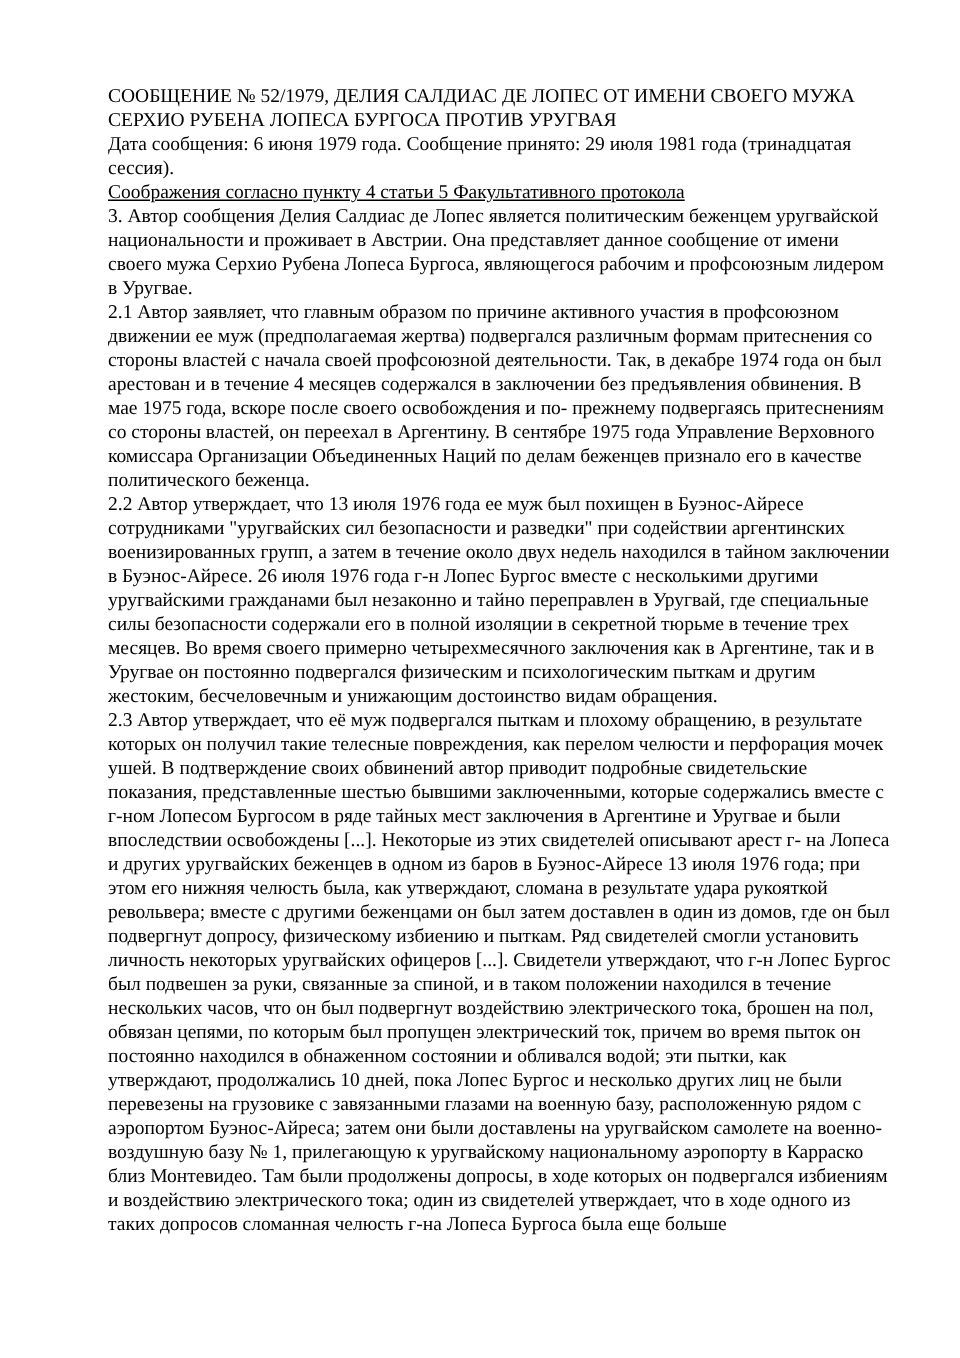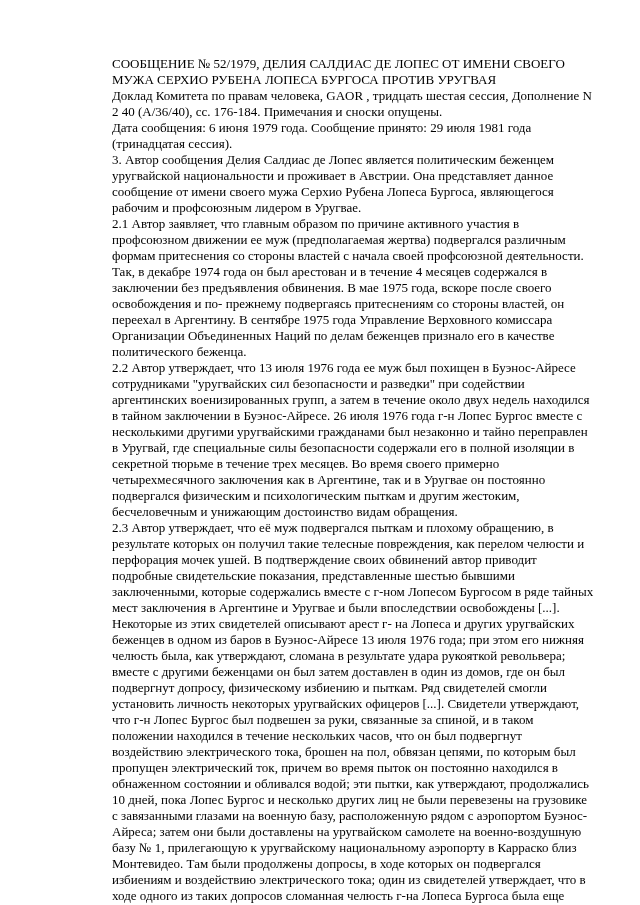--- a/index.html
+++ b/index.html
@@ -11,21 +11,21 @@
     height: 905px;
     background: #ffffff;
     overflow: hidden;
     font-family: "Liberation Serif", "DejaVu Serif", serif;
     color: #000000;
   }
   .page {
     box-sizing: border-box;
     width: 640px;
     height: 905px;
-    padding: 56px 46px 10px 112px;
+    padding: 56px 46px 10px 72px;
     background: #ffffff;
   }
   .body-text, .title {
     margin: 0;
     font-size: 13px;
     line-height: 16px;
     text-align: left;
     word-spacing: normal;
   }
   .title {
@@ -33,19 +33,19 @@
   }
   .heading-underline {
     text-decoration: underline;
   }
 </style>
 </head>
 <body>
 
 <div class="page">
   <p class="title">СООБЩЕНИЕ № 52/1979, ДЕЛИЯ САЛДИАС ДЕ ЛОПЕС ОТ ИМЕНИ СВОЕГО МУЖА СЕРХИО РУБЕНА ЛОПЕСА БУРГОСА ПРОТИВ УРУГВАЯ</p>
-  <p class="body-text">Доклад Комитета по правам человека, GAOR , тридцать шестая сессия, Дополнение N 2 40 (А/36/40), сс. 176-184. Примечания и сноски опущены.</p>
   <p class="body-text">Дата сообщения: 6 июня 1979 года. Сообщение принято: 29 июля 1981 года (тринадцатая сессия).</p>
+  <p class="body-text heading-underline">Соображения согласно пункту 4 статьи 5 Факультативного протокола</p>
   <p class="body-text">3. Автор сообщения Делия Салдиас де Лопес является политическим беженцем уругвайской национальности и проживает в Австрии. Она представляет данное сообщение от имени своего мужа Серхио Рубена Лопеса Бургоса, являющегося рабочим и профсоюзным лидером в Уругвае.</p>
   <p class="body-text">2.1 Автор заявляет, что главным образом по причине активного участия в профсоюзном движении ее муж (предполагаемая жертва) подвергался различным формам притеснения со стороны властей с начала своей профсоюзной деятельности. Так, в декабре 1974 года он был арестован и в течение 4 месяцев содержался в заключении без предъявления обвинения. В мае 1975 года, вскоре после своего освобождения и по- прежнему подвергаясь притеснениям со стороны властей, он переехал в Аргентину. В сентябре 1975 года Управление Верховного комиссара Организации Объединенных Наций по делам беженцев признало его в качестве политического беженца.</p>
   <p class="body-text">2.2 Автор утверждает, что 13 июля 1976 года ее муж был похищен в Буэнос-Айресе сотрудниками "уругвайских сил безопасности и разведки" при содействии аргентинских военизированных групп, а затем в течение около двух недель находился в тайном заключении в Буэнос-Айресе. 26 июля 1976 года г-н Лопес Бургос вместе с несколькими другими уругвайскими гражданами был незаконно и тайно переправлен в Уругвай, где специальные силы безопасности содержали его в полной изоляции в секретной тюрьме в течение трех месяцев. Во время своего примерно четырехмесячного заключения как в Аргентине, так и в Уругвае он постоянно подвергался физическим и психологическим пыткам и другим жестоким, бесчеловечным и унижающим достоинство видам обращения.</p>
   <p class="body-text">2.3 Автор утверждает, что её муж подвергался пыткам и плохому обращению, в результате которых он получил такие телесные повреждения, как перелом челюсти и перфорация мочек ушей. В подтверждение своих обвинений автор приводит подробные свидетельские показания, представленные шестью бывшими заключенными, которые содержались вместе с г-ном Лопесом Бургосом в ряде тайных мест заключения в Аргентине и Уругвае и были впоследствии освобождены [...]. Некоторые из этих свидетелей описывают арест г- на Лопеса и других уругвайских беженцев в одном из баров в Буэнос-Айресе 13 июля 1976 года; при этом его нижняя челюсть была, как утверждают, сломана в результате удара рукояткой револьвера; вместе с другими беженцами он был затем доставлен в один из домов, где он был подвергнут допросу, физическому избиению и пыткам. Ряд свидетелей смогли установить личность некоторых уругвайских офицеров [...]. Свидетели утверждают, что г-н Лопес Бургос был подвешен за руки, связанные за спиной, и в таком положении находился в течение нескольких часов, что он был подвергнут воздействию электрического тока, брошен на пол, обвязан цепями, по которым был пропущен электрический ток, причем во время пыток он постоянно находился в обнаженном состоянии и обливался водой; эти пытки, как утверждают, продолжались 10 дней, пока Лопес Бургос и несколько других лиц не были перевезены на грузовике с завязанными глазами на военную базу, расположенную рядом с аэропортом Буэнос-Айреса; затем они были доставлены на уругвайском самолете на военно-воздушную базу № 1, прилегающую к уругвайскому национальному аэропорту в Карраско близ Монтевидео. Там были продолжены допросы, в ходе которых он подвергался избиениям и воздействию электрического тока; один из свидетелей утверждает, что в ходе одного из таких допросов сломанная челюсть г-на Лопеса Бургоса была еще больше</p>
 </div>
 
 </body></html>

